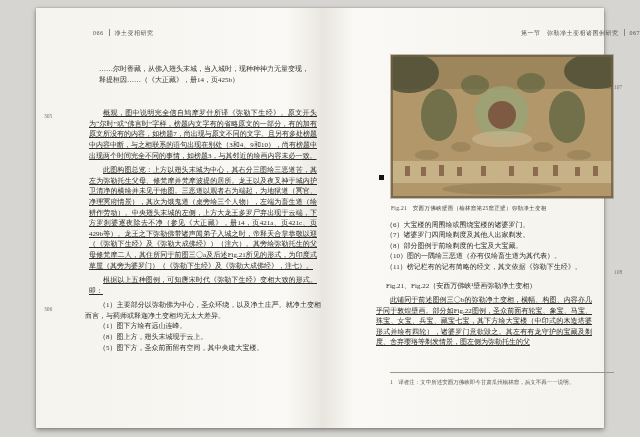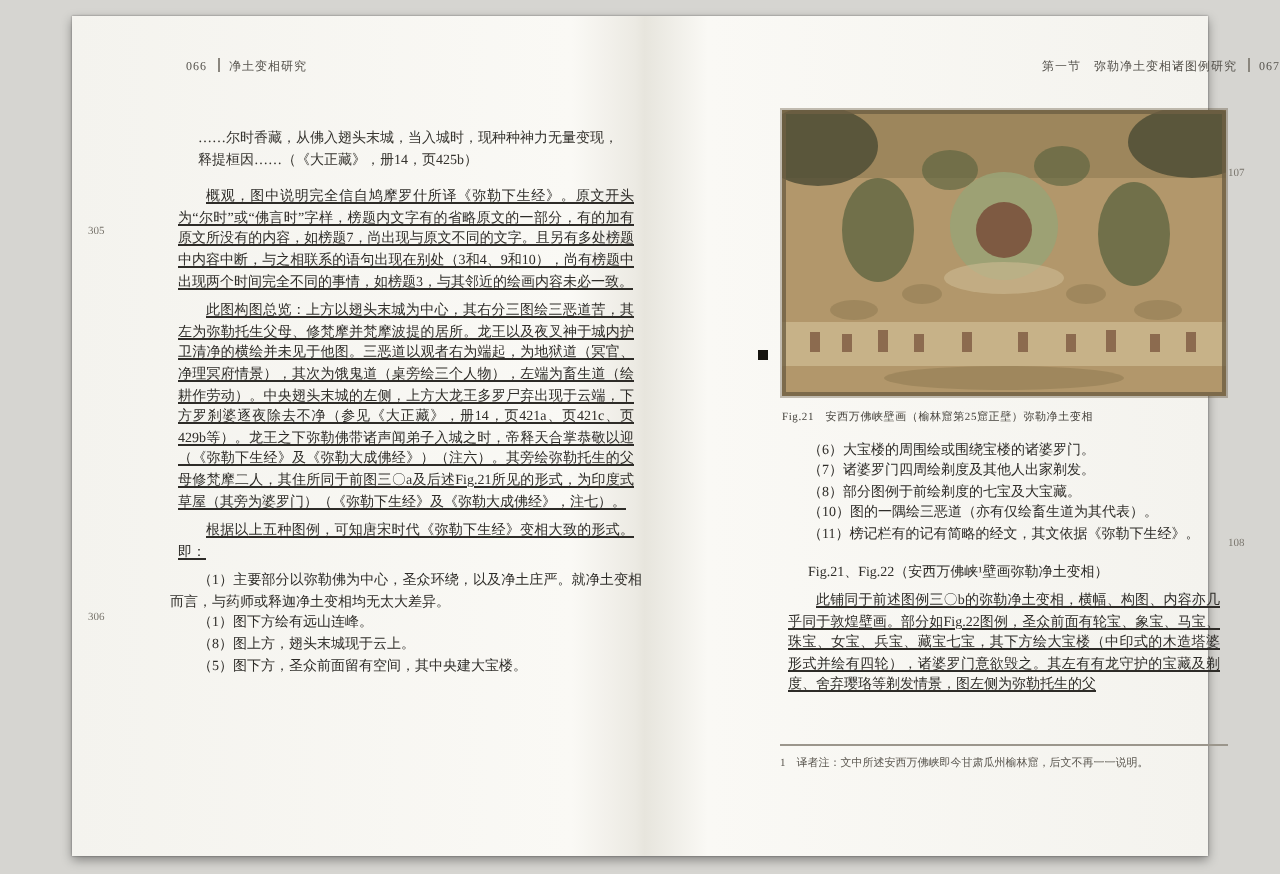--- a/index.html
+++ b/index.html
@@ -7,22 +7,22 @@
           font-family:"Liberation Serif","DejaVu Serif",serif;color:#2e2c28;}
   .spread{position:absolute;left:36px;top:8px;width:568px;height:420px;
           background:linear-gradient(90deg,#f4f3ee 0%,#faf9f5 44%,#eceae3 49.6%,#e7e5dd 50.4%,#faf9f5 56%,#f4f3ee 100%);
           box-shadow:0 2px 5px rgba(0,0,0,.38),0 0 1px rgba(0,0,0,.4);}
   .hdr{position:absolute;font-size:6px;color:#55524c;letter-spacing:.5px;white-space:nowrap;}
   .hdr-left{left:57px;top:21px;}
   .hdr-right{left:360px;top:21px;width:244px;text-align:right;}
   .hdr .rule{display:inline-block;width:1px;height:7px;background:#8a867e;margin:0 5px;vertical-align:-1px;}
   .folio{position:absolute;font-size:5.5px;color:#7a766e;}
   .colL{position:absolute;left:85px;top:64px;width:236px;font-size:7px;line-height:10.6px;text-align:justify;}
-  .colR{position:absolute;left:390px;top:220px;width:224px;font-size:7px;line-height:10.4px;text-align:justify;}
-  .quote{padding:0 12px 0 14px;margin-bottom:8px;color:#34322d;}
+  .colR{position:absolute;left:372px;top:220px;width:224px;font-size:7px;line-height:10.4px;text-align:justify;}
+  .quote{padding:0 12px 0 14px;margin-bottom:23px;color:#34322d;}
   .para{text-indent:14px;margin:4px;text-decoration:underline;}
   .item{text-indent:14px;margin:0;}
   .subhead{font-weight:normal;text-indent:14px;margin:9px 0 3px 0;}
   .fig{position:absolute;left:391px;top:55px;width:222px;height:143px;box-shadow:0 0 0 1px rgba(90,75,50,.35);}
   .caption{position:absolute;left:391px;top:205px;width:222px;font-size:5.5px;color:#45423c;letter-spacing:.3px;}
   .footnote{position:absolute;left:390px;top:372px;width:224px;font-size:5.5px;color:#5a564f;
             border-top:1px solid #9b968c;padding-top:5px;line-height:8px;}
   .marker{position:absolute;left:379px;top:175px;width:5px;height:5px;background:#16140f;}
 </style>
 </head>

